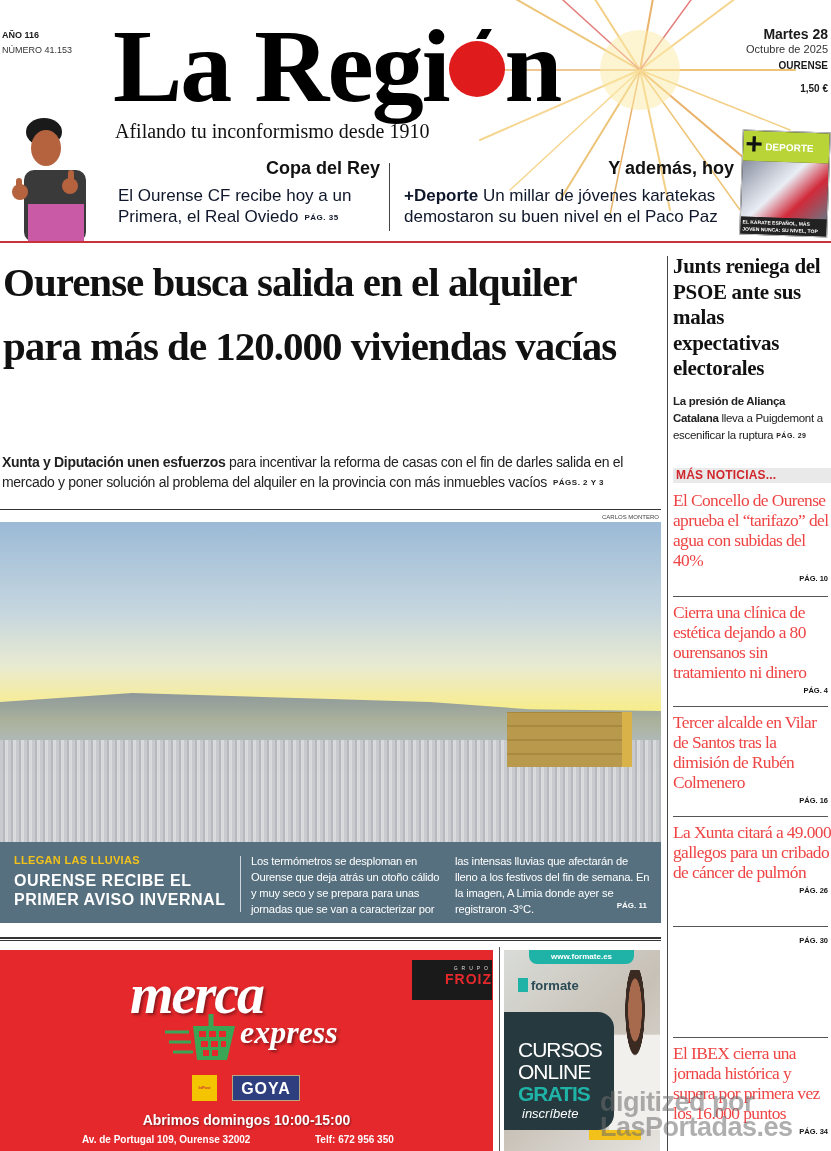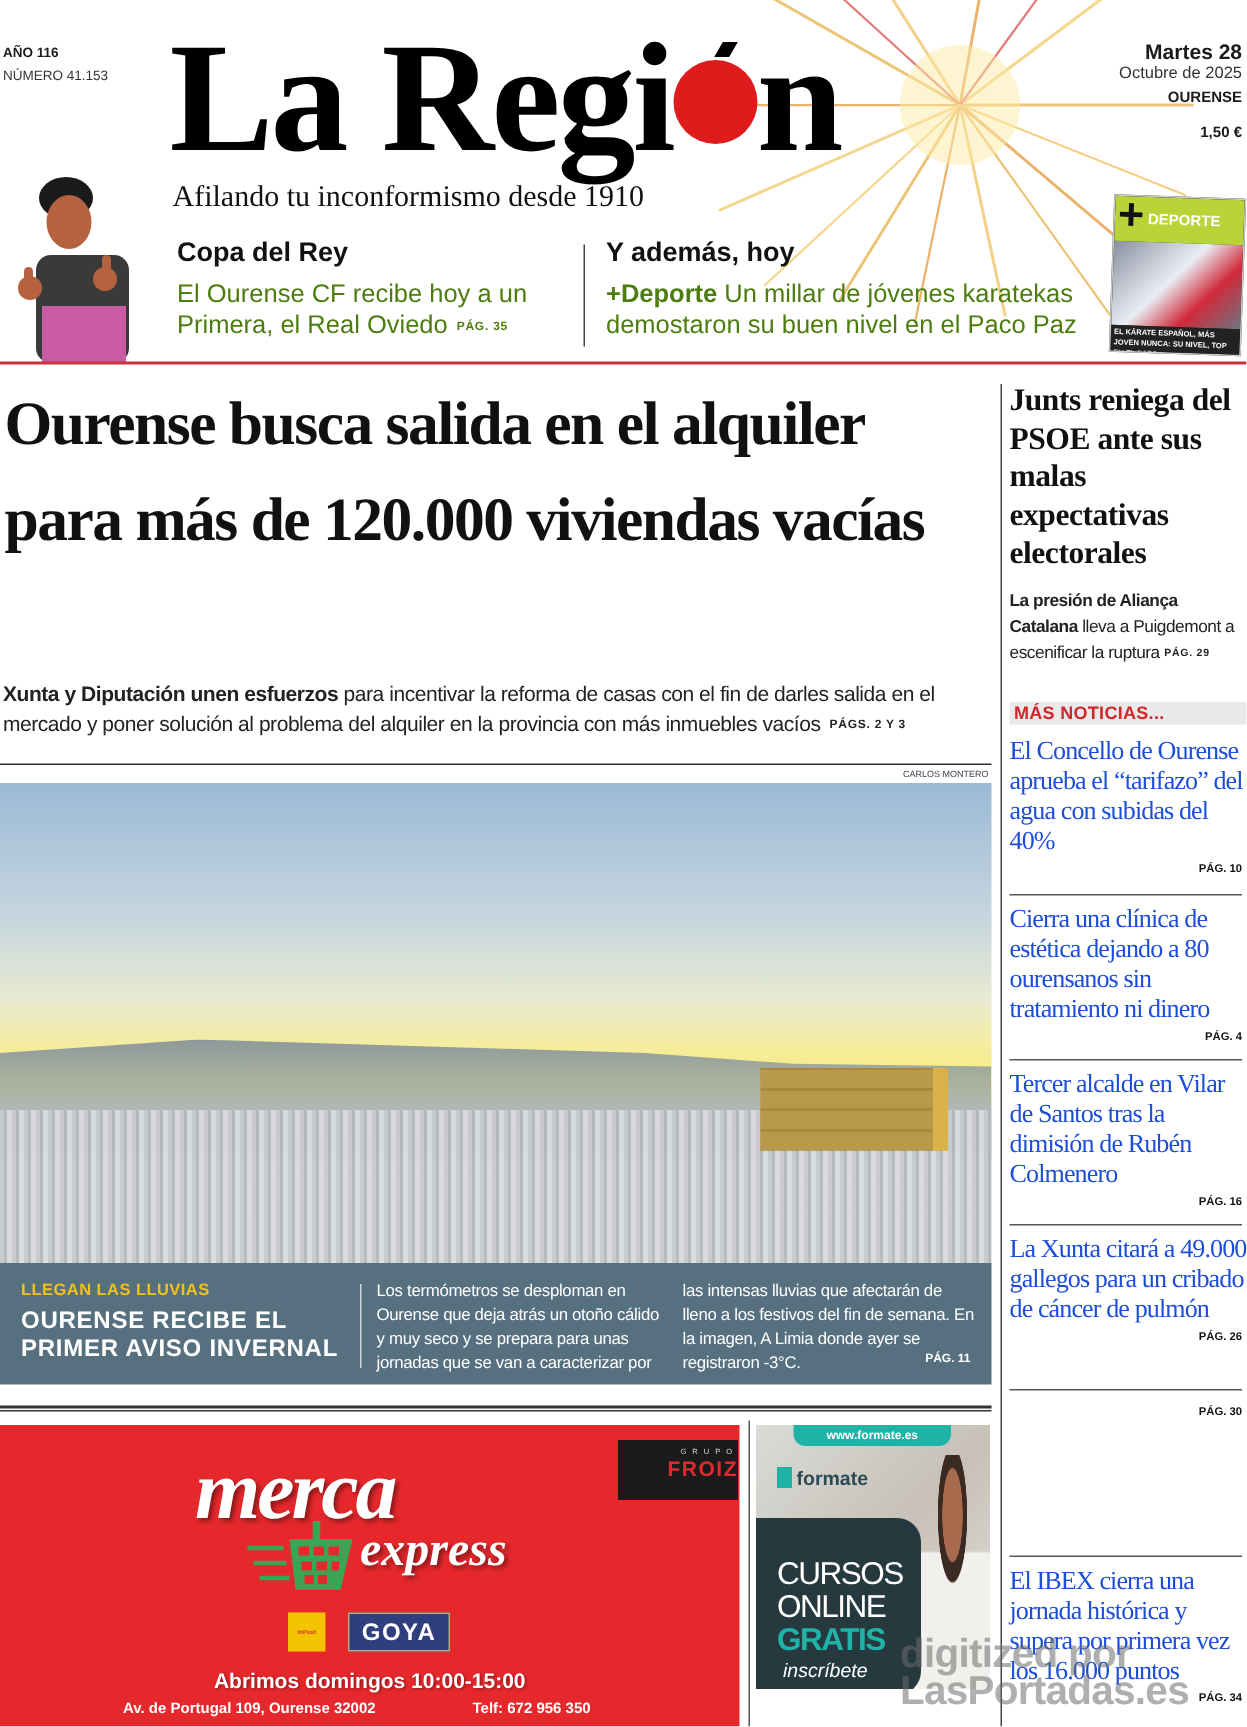--- a/index.html
+++ b/index.html
@@ -17,22 +17,22 @@
     .logo .o-dot .acute { position: absolute; left: 30px; top: -12px; width: 10px; height: 10px; background: #000; transform: skewX(-30deg); }
     .tagline { position: absolute; left: 115px; top: 120px; font-family: "Liberation Serif", serif; font-size: 20px; color: #111; }
     .date-box { position: absolute; right: 3px; top: 26px; text-align: right; }
     .date-day { font-size: 14px; font-weight: bold; }
     .date-month { font-size: 11px; color: #333; margin-top: 1px; }
     .date-city { font-size: 10px; font-weight: bold; margin-top: 5px; }
     .date-price { font-size: 10px; font-weight: bold; margin-top: 12px; }
 
     .player { position: absolute; left: 6px; top: 112px; width: 92px; height: 130px; }
     .teaser { position: absolute; top: 158px; }
-    .teaser-title { font-size: 18px; font-weight: bold; color: #111; }
-    .teaser-text { font-size: 17px; line-height: 21px; color: #4d7c0f; margin-top: 6px; }
+    .teaser-title { font-size: 18px; font-weight: bold; color: #111; text-align: right; }
+    .teaser-text { font-size: 17px; line-height: 21px; color: #0f172a; margin-top: 6px; }
     .teaser-text b { font-weight: bold; }
     .page-ref { font-size: 8px; font-weight: bold; letter-spacing: 0.5px; margin-left: 6px; vertical-align: middle; }
     .teaser-1 { left: 118px; width: 262px; }
     .teaser-div { position: absolute; left: 389px; top: 163px; width: 1px; height: 68px; background: #444; }
     .teaser-2 { left: 404px; width: 330px; }
     .supplement { position: absolute; left: 741px; top: 131px; width: 88px; height: 105px; transform: rotate(2deg); border: 1px solid #ccc; overflow: hidden; background: #333; }
     .supp-top { height: 30px; background: #b8d436; position: relative; }
     .supp-plus { position: absolute; left: 2px; top: -2px; font-size: 30px; font-weight: bold; color: #111; line-height: 1; }
     .supp-title { position: absolute; left: 22px; top: 10px; font-size: 10px; font-weight: bold; color: #fff; }
     .supp-img { height: 56px; background: linear-gradient(135deg,#8a8fa0,#e9eef5 45%,#d12a3a 70%,#6f7480); }
@@ -72,21 +72,21 @@
     .logo-yellow { position: absolute; left: 192px; top: 125px; width: 25px; height: 26px; background: #f5c400; font-size: 4px; color: #c33; text-align: center; line-height: 26px; font-weight: bold; }
     .logo-goya { position: absolute; left: 232px; top: 125px; width: 68px; height: 26px; background: #2e3e7e; color: #fff; font-weight: bold; font-size: 16px; text-align: center; line-height: 26px; letter-spacing: 1px; border: 1px solid #b9a87a; }
     .merca-hours { position: absolute; left: 0; width: 493px; top: 162px; text-align: center; font-size: 14px; font-weight: bold; color: #fff; text-shadow: 1px 1px 2px rgba(0,0,0,0.4); }
     .merca-addr { position: absolute; left: 82px; top: 184px; font-size: 10px; font-weight: bold; color: #fff; }
     .merca-tel { position: absolute; left: 315px; top: 184px; font-size: 10px; font-weight: bold; color: #fff; }
     .froiz { position: absolute; left: 412px; top: 10px; width: 80px; height: 40px; background: #1a1a1a; text-align: right; }
     .froiz-group { font-size: 5px; color: #ddd; letter-spacing: 4px; padding-top: 5px; }
     .froiz-name { font-size: 14px; font-weight: bold; color: #e4282c; letter-spacing: 1px; }
 
     .ad-vdiv { position: absolute; left: 499px; top: 947px; width: 1px; height: 204px; background: #555; }
-    .ad-formate { position: absolute; left: 504px; top: 950px; width: 156px; height: 176px; overflow: hidden;
+    .ad-formate { position: absolute; left: 504px; top: 950px; width: 156px; height: 201px; overflow: hidden;
       background: linear-gradient(135deg, #d9dcd8 0%, #c7c0b6 50%, #e6e4e0 100%); }
     .formate-url { position: absolute; left: 25px; top: 0; width: 105px; height: 14px; background: #1fb3a8; border-radius: 0 0 8px 8px; color: #fff; font-size: 8px; font-weight: bold; text-align: center; line-height: 14px; }
     .formate-brand { position: absolute; left: 14px; top: 28px; font-size: 13px; font-weight: bold; color: #2b4a55; }
     .formate-brand .mark { display: inline-block; width: 10px; height: 14px; background: #1fb3a8; margin-right: 3px; vertical-align: -2px; }
     .formate-panel { position: absolute; left: 0; top: 62px; width: 110px; height: 118px; background: #26393f; border-radius: 0 16px 16px 0; }
     .formate-l1, .formate-l2 { position: absolute; left: 14px; font-size: 21px; color: #fff; letter-spacing: -1px; font-family: "Liberation Sans", sans-serif; }
     .formate-l1 { top: 88px; }
     .formate-l2 { top: 110px; }
     .formate-l3 { position: absolute; left: 14px; top: 132px; font-size: 21px; font-weight: bold; color: #1fb3a8; letter-spacing: -1px; }
     .formate-l4 { position: absolute; left: 18px; top: 156px; font-size: 13px; font-style: italic; font-family: Liberation Sans, sans-serif; color: #fff; }
@@ -95,21 +95,21 @@
 
     
     .right-vdiv { position: absolute; left: 667px; top: 256px; width: 1px; height: 895px; background: #444; }
     .side-lead { position: absolute; left: 673px; top: 254px; width: 158px; font-family: "Liberation Serif", serif; font-weight: bold; font-size: 21px; line-height: 25.5px; color: #111; letter-spacing: -0.3px; }
     .side-deck { position: absolute; left: 673px; top: 393px; width: 158px; font-size: 11.5px; line-height: 17px; color: #222; letter-spacing: -0.3px; }
     .side-deck b { font-weight: bold; }
     .side-deck .page-ref { font-size: 7px; margin-left: 3px; }
 
     .more-label { position: absolute; left: 673px; top: 468px; width: 158px; height: 15px; background: #e9e9e9; color: #d0262c; font-size: 12px; font-weight: bold; padding-left: 3px; line-height: 15px; letter-spacing: 0.2px; }
     .brief { position: absolute; left: 673px; width: 158px; }
-    .brief-title { font-family: "Liberation Serif", serif; font-size: 17.4px; line-height: 20px; color: #1d4ed8; letter-spacing: -0.6px; }
+    .brief-title { font-family: "Liberation Serif", serif; font-size: 17.4px; line-height: 20px; color: #ef4444; letter-spacing: -0.6px; }
     .brief-page { text-align: right; font-size: 7.5px; font-weight: bold; color: #111; margin-top: 4px; padding-right: 3px; }
     .brief-rule { position: absolute; left: 673px; width: 155px; height: 1px; background: #555; }
 
     .watermark { position: absolute; left: 600px; top: 1090px; font-size: 27px; font-weight: bold; color: rgba(110,110,110,0.55); line-height: 25px; letter-spacing: -0.5px; pointer-events: none; }
   </style>
 </head>
 <body>
 
 <header class="masthead">
   <svg class="burst" viewBox="0 0 360 260">

